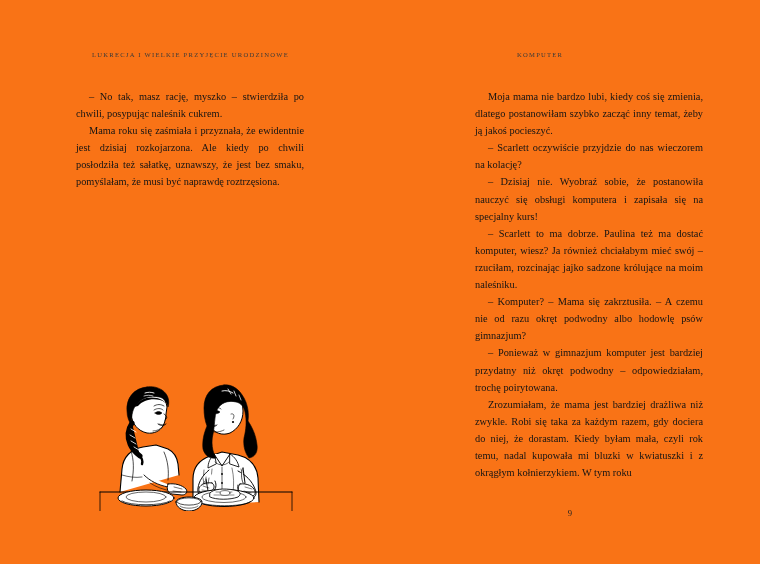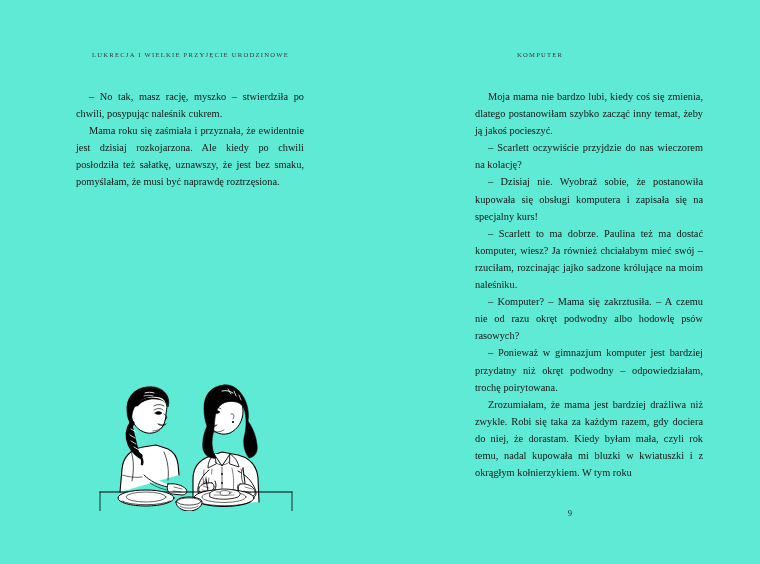--- a/index.html
+++ b/index.html
@@ -12,21 +12,21 @@
     height: 564px;
     overflow: hidden;
     font-family: "Liberation Serif", "DejaVu Serif", serif;
     color: #1a1a1a;
   }
   .spread {
     position: relative;
     width: 760px;
     height: 564px;
     display: flex;
-    background: #5eead4;
+    background: #f97316;
   }
   .page {
     position: relative;
     width: 380px;
     height: 564px;
     box-sizing: border-box;
   }
   .page-left {
     padding: 0 0 0 0;
   }
@@ -253,23 +253,23 @@
     </div>
   </div>
 
   <div class="page page-right">
 
     <div class="running-head rh-right">Komputer</div>
 
     <div class="textcol col-right">
       <p>Moja mama nie bardzo lubi, kiedy coś się zmienia, dlatego postanowiłam szybko zacząć inny temat, żeby ją jakoś pocieszyć.</p>
       <p>– Scarlett oczywiście przyjdzie do nas wieczorem na kolację?</p>
-      <p>– Dzisiaj nie. Wyobraź sobie, że postanowiła kupowała się obsługi komputera i zapisała się na specjalny kurs!</p>
+      <p>– Dzisiaj nie. Wyobraź sobie, że postanowiła nauczyć się obsługi komputera i zapisała się na specjalny kurs!</p>
       <p>– Scarlett to ma dobrze. Paulina też ma dostać komputer, wiesz? Ja również chciałabym mieć swój – rzuciłam, rozcinając jajko sadzone królujące na moim naleśniku.</p>
-      <p>– Komputer? – Mama się zakrztusiła. – A czemu nie od razu okręt podwodny albo hodowlę psów rasowych?</p>
+      <p>– Komputer? – Mama się zakrztusiła. – A czemu nie od razu okręt podwodny albo hodowlę psów gimnazjum?</p>
       <p>– Ponieważ w gimnazjum komputer jest bardziej przydatny niż okręt podwodny – odpowiedziałam, trochę poirytowana.</p>
       <p>Zrozumiałam, że mama jest bardziej drażliwa niż zwykle. Robi się taka za każdym razem, gdy dociera do niej, że dorastam. Kiedy byłam mała, czyli rok temu, nadal kupowała mi bluzki w kwiatuszki i z okrągłym kołnierzykiem. W tym roku</p>
     </div>
 
     <div class="pagenum">9</div>
   </div>
 
 </div>
 
 </body></html>

